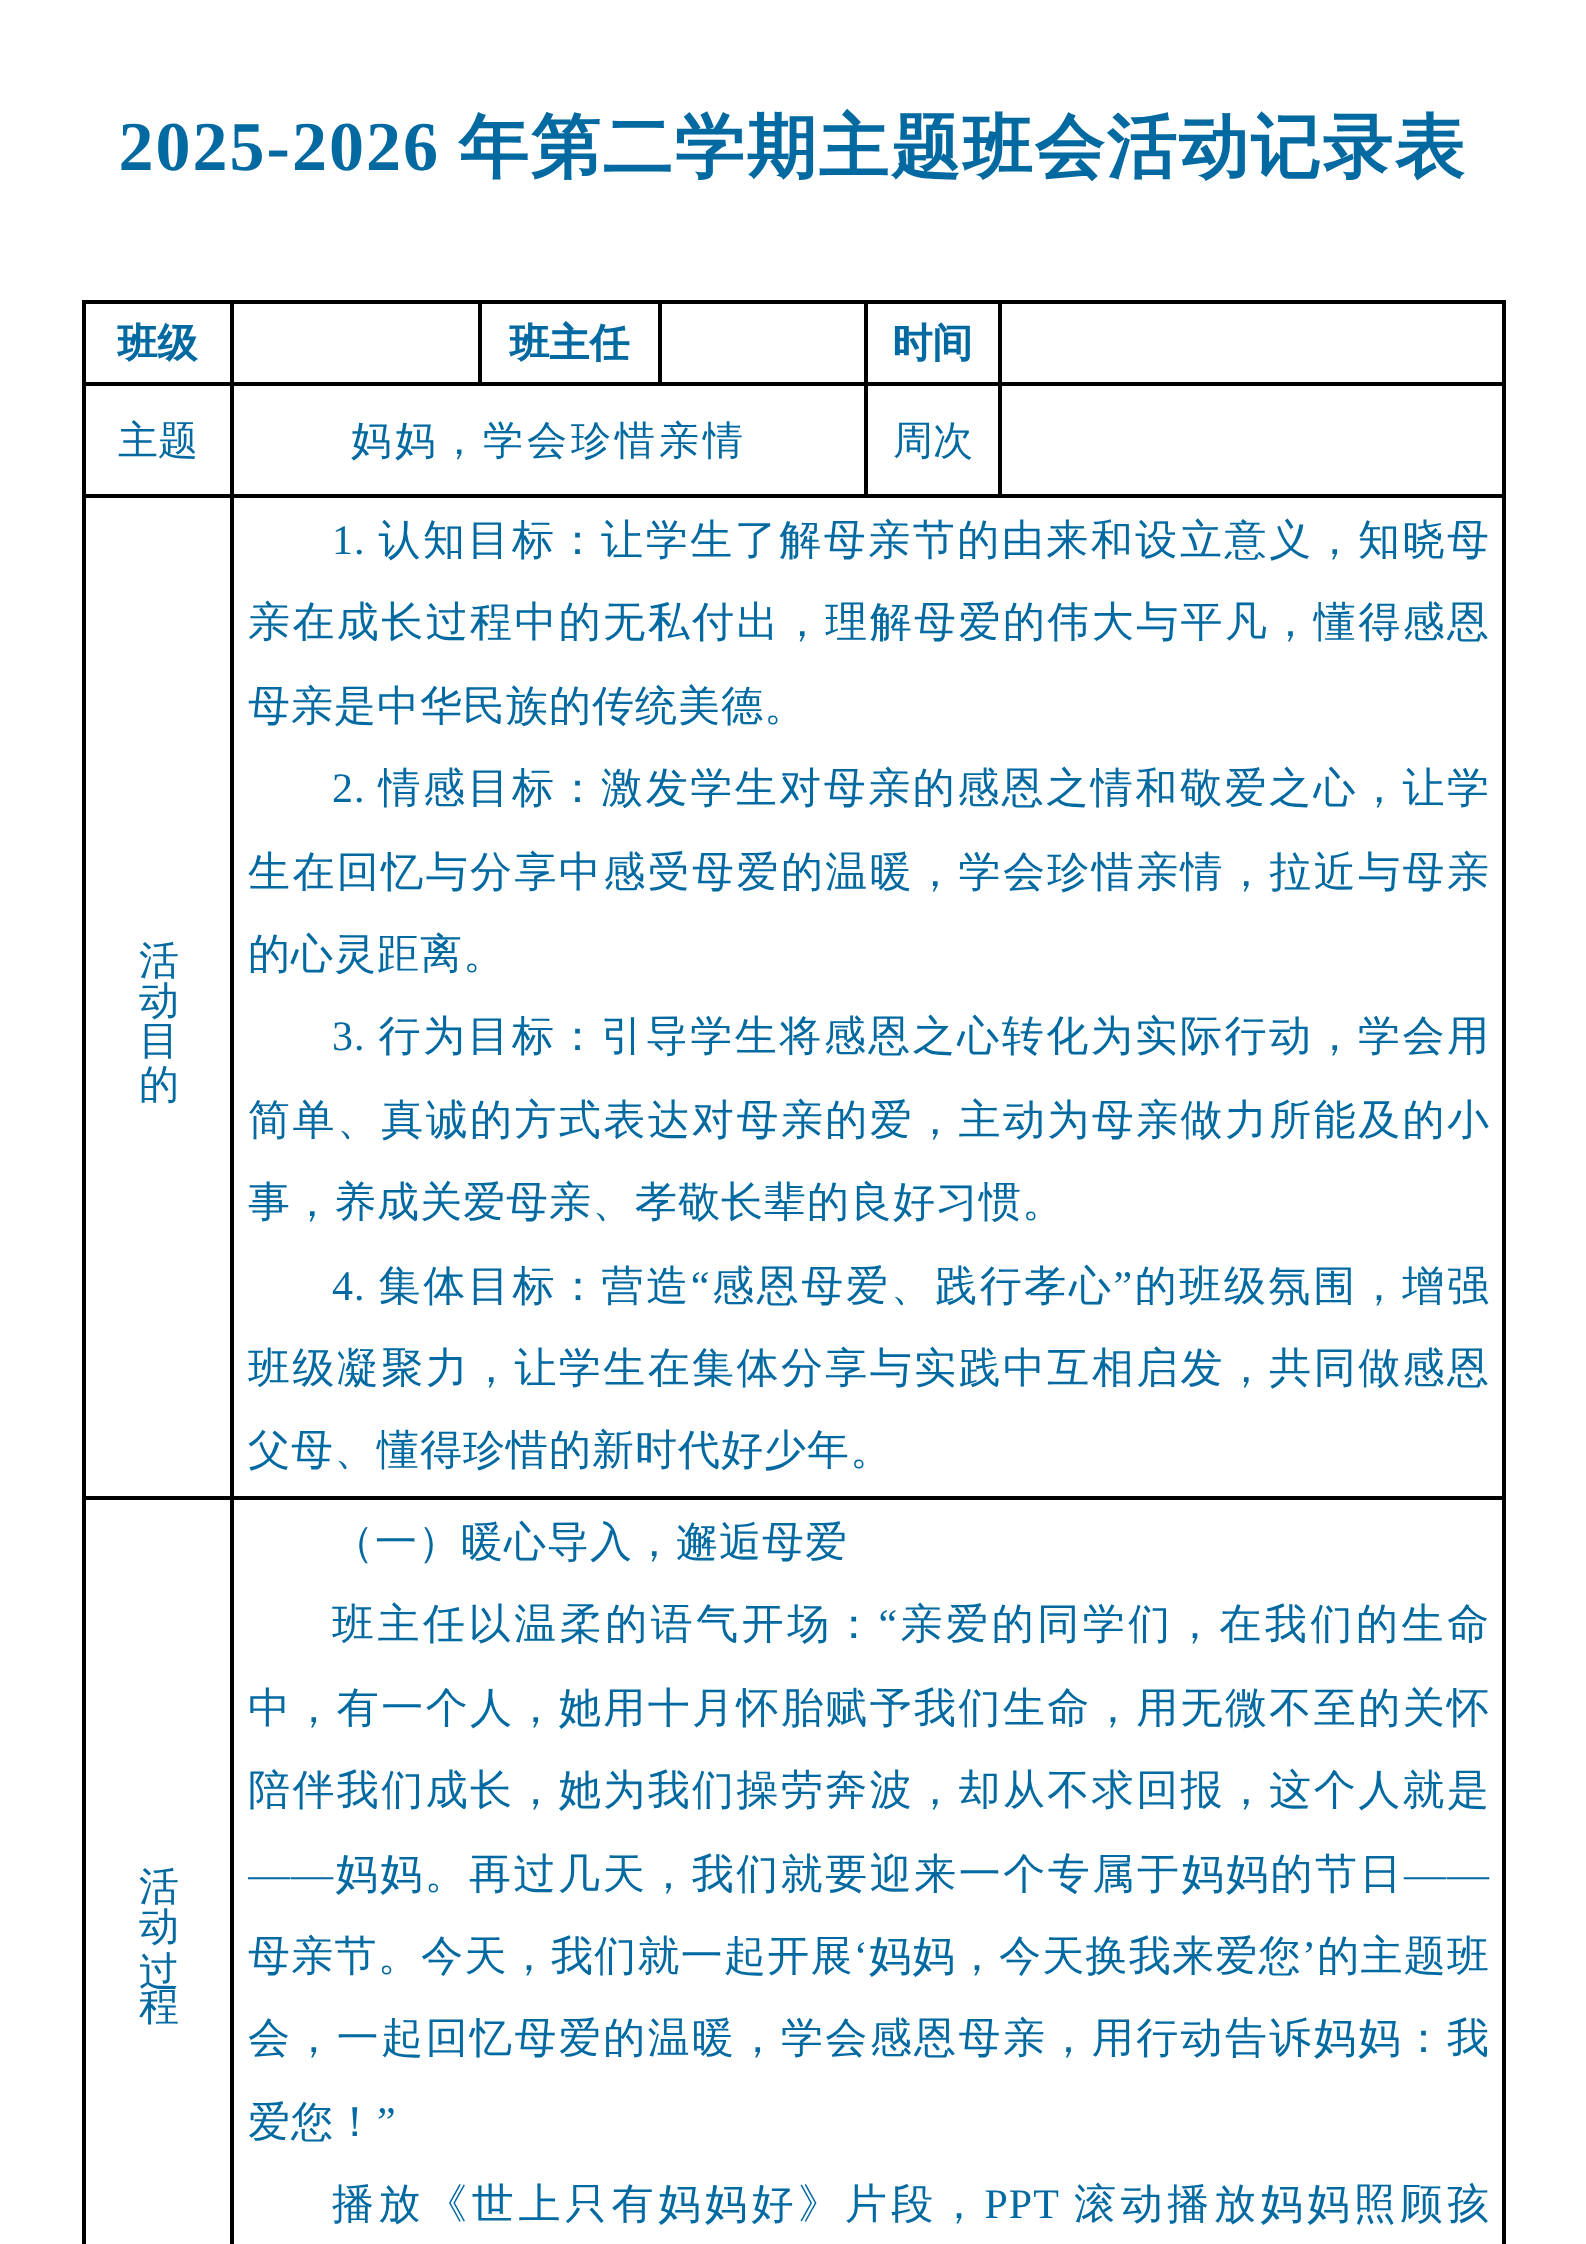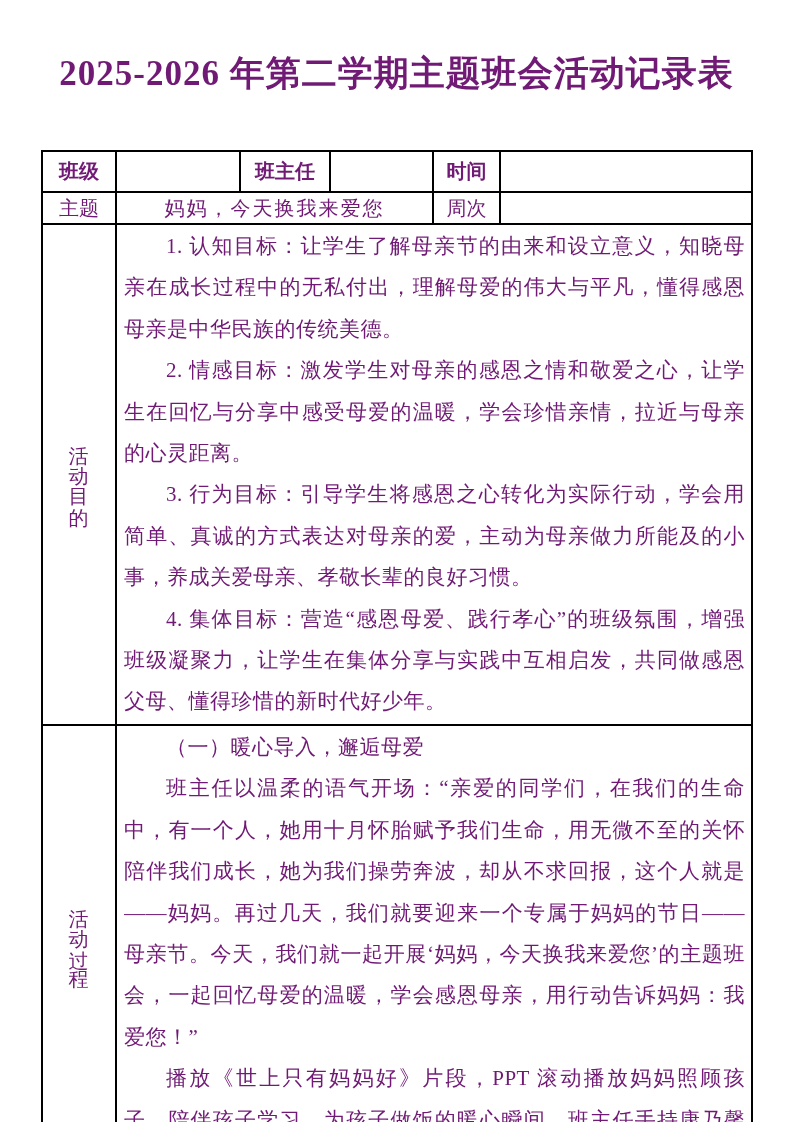--- a/index.html
+++ b/index.html
@@ -2,21 +2,21 @@
 <html><head>
 <meta charset="utf-8">
 <style>
   * { margin: 0; padding: 0; box-sizing: border-box; }
   html, body { background: #ffffff; }
   .page {
     position: relative;
     width: 793px;
     height: 1122px;
     background: #ffffff;
-    color: #701a75;
+    color: #0369a1;
     font-family: "Liberation Serif", "DejaVu Serif", serif;
     overflow: hidden;
     margin: 0 auto;
   }
   .doc-title {
     position: absolute;
     top: 50px;
     left: 0;
     width: 100%;
     text-align: center;
@@ -37,21 +37,21 @@
   table.record td {
     border: 2px solid #000000;
     vertical-align: middle;
     font-size: 20px;
   }
   .hdr  { text-align: center; font-weight: bold; }
   .hdr2 { text-align: center; font-weight: normal; }
   .fill { background: #ffffff; }
   .topic-val { text-align: center; font-size: 21px; letter-spacing: 2px; }
   .r1 td { height: 41px; }
-  .r2 td { height: 32px; }
+  .r2 td { height: 56px; }
   .vcell { text-align: center; vertical-align: middle; }
   .vlabel {
     display: inline-block;
     writing-mode: vertical-lr;
     text-orientation: upright;
     letter-spacing: 21px;
     font-size: 20px;
     line-height: 1;
   }
   td.content { vertical-align: top; padding: 1px 6px 0 7px; }
@@ -88,21 +88,21 @@
       <td class="hdr">班级</td>
       <td class="fill"></td>
       <td class="hdr">班主任</td>
       <td class="fill"></td>
       <td class="hdr">时间</td>
       <td class="fill"></td>
     </tr>
 
     <tr class="r2">
       <td class="hdr2">主题</td>
-      <td class="topic-val" colspan="3">妈妈，今天换我来爱您</td>
+      <td class="topic-val" colspan="3">妈妈，学会珍惜亲情</td>
       <td class="hdr2">周次</td>
       <td class="fill"></td>
     </tr>
 
     <tr class="r3">
       <td class="vcell">
         <span class="vlabel">活动目的</span>
       </td>
       <td class="content" colspan="5">
         <div class="clip">

